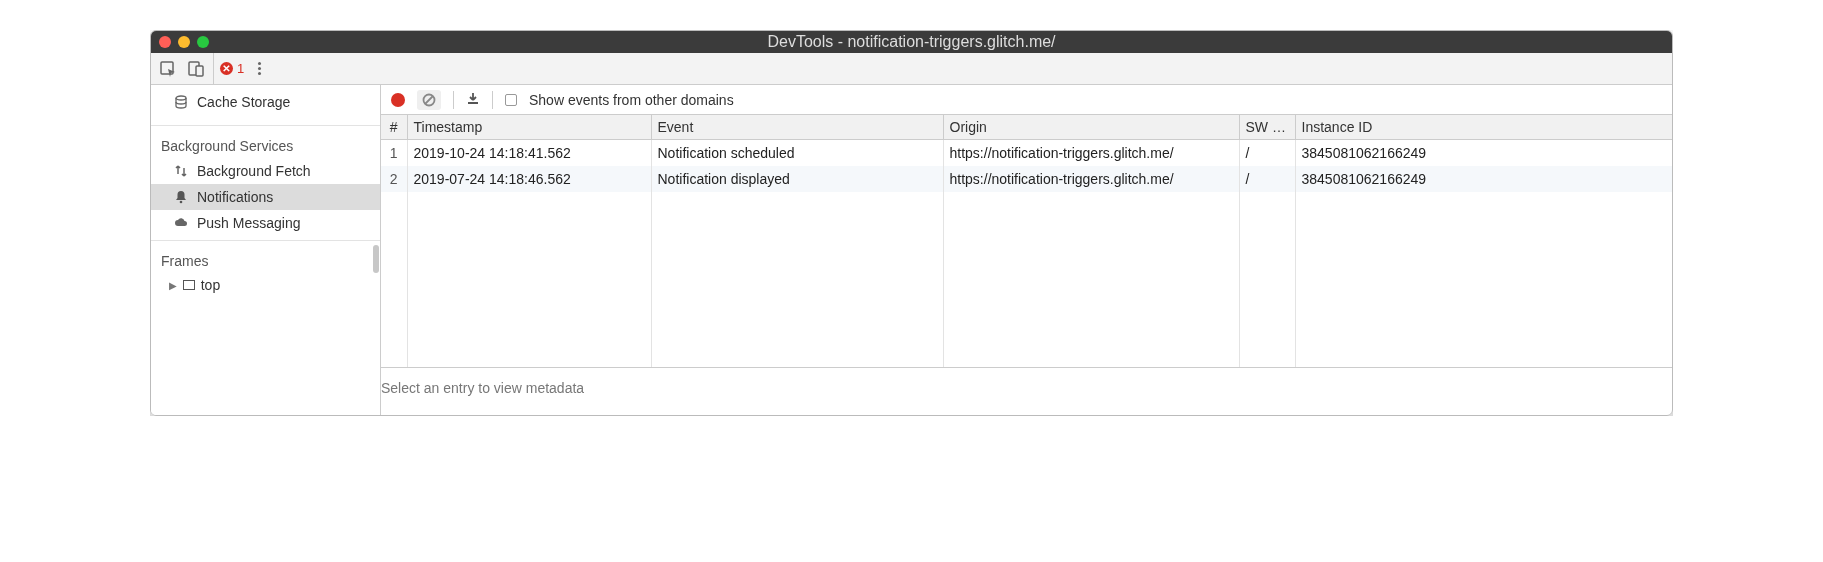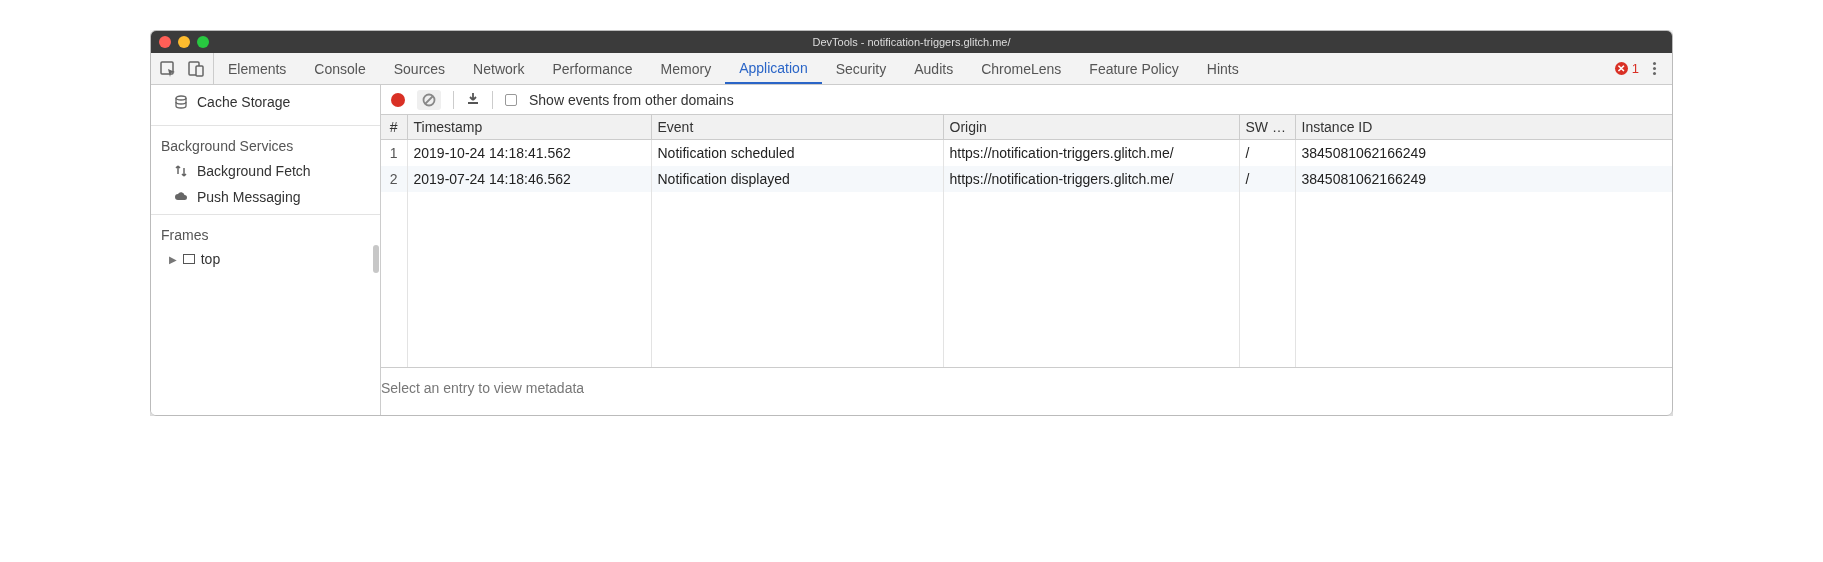--- a/index.html
+++ b/index.html
@@ -26,21 +26,21 @@
     padding: 0 8px;
     position: relative;
   }
   .traffic { display: flex; gap: 7px; }
   .dot { width: 12px; height: 12px; border-radius: 50%; }
   .dot.red { background:#ff5f57; }
   .dot.yellow { background:#febc2e; }
   .dot.green { background:#28c840; }
   .titlebar .title {
     position:absolute; left:0; right:0; text-align:center;
-    color:#ddd; font-size:11px; pointer-events:none;
+    color:#ddd; font-size:16px; pointer-events:none;
   }
   
   .tabs {
     display:flex; align-items:center;
     height:32px; border-bottom:1px solid #ccc;
     background:#f3f3f3;
     padding:0 6px;
   }
   .tabs .left-icons { display:flex; align-items:center; gap:10px; padding:0 8px 0 2px; border-right:1px solid #ccc; height:100%; }
   .tabs .tablist { display:flex; align-items:stretch; gap:0; flex:1; height:100%; }
@@ -133,34 +133,20 @@
     <div class="left-icons">
       <svg width="18" height="18" viewBox="0 0 18 18" fill="none" stroke="#666" stroke-width="1.5">
           <rect x="2" y="2" width="12" height="12" rx="1"></rect>
           <path d="M9 9 L16 12 L12 13 L11 17 Z" fill="#666" stroke="none"></path>
         </svg>
       <svg width="18" height="18" viewBox="0 0 18 18" fill="none" stroke="#666" stroke-width="1.5">
           <rect x="2" y="2" width="10" height="13" rx="1"></rect>
           <rect x="9" y="6" width="7" height="10" rx="1" fill="#f3f3f3"></rect>
         </svg>
     </div>
-    <div class="tablist">
-      <div class="tab">Elements</div>
-      <div class="tab">Console</div>
-      <div class="tab">Sources</div>
-      <div class="tab">Network</div>
-      <div class="tab">Performance</div>
-      <div class="tab">Memory</div>
-      <div class="tab active">Application</div>
-      <div class="tab">Security</div>
-      <div class="tab">Audits</div>
-      <div class="tab">ChromeLens</div>
-      <div class="tab">Feature Policy</div>
-      <div class="tab">Hints</div>
-    </div>
     <div class="right">
       <div class="err-badge">
         <div class="err-circle">✕</div>
         <span>1</span>
       </div>
       <div class="kebab">
           <div></div>
           <div></div>
           <div></div>
         </div>
@@ -184,20 +170,29 @@
       <div class="side-divider"></div>
       <div class="side-group">Background Services</div>
       <div class="side-item">
         <span class="icon">
           <svg width="14" height="14" viewBox="0 0 14 14" fill="none" stroke="#666" stroke-width="1.5">
               <path d="M4 2 V10 M4 2 L2 4 M4 2 L6 4"></path>
               <path d="M10 12 V4 M10 12 L8 10 M10 12 L12 10"></path>
             </svg>
         </span>
         <span>Background Fetch</span>
+      </div>
+      <div class="side-item selected">
+        <span class="icon">
+          <svg width="14" height="14" viewBox="0 0 14 14" fill="#555">
+              <path d="M7 1 a3.5 3.5 0 0 1 3.5 3.5 V8 l1.5 2 H2 l1.5-2 V4.5 A3.5 3.5 0 0 1 7 1 Z"></path>
+              <circle cx="7" cy="12" r="1.3"></circle>
+            </svg>
+        </span>
+        <span>Notifications</span>
       </div>
       <div class="side-item">
         <span class="icon">
           <svg width="14" height="14" viewBox="0 0 14 14" fill="#666">
               <path d="M4 10 a3 3 0 0 1 0-6 a3.5 3.5 0 0 1 6.5 1 a2.5 2.5 0 0 1 0 5 Z"></path>
             </svg>
         </span>
         <span>Push Messaging</span>
       </div>
       <div class="side-divider"></div>

